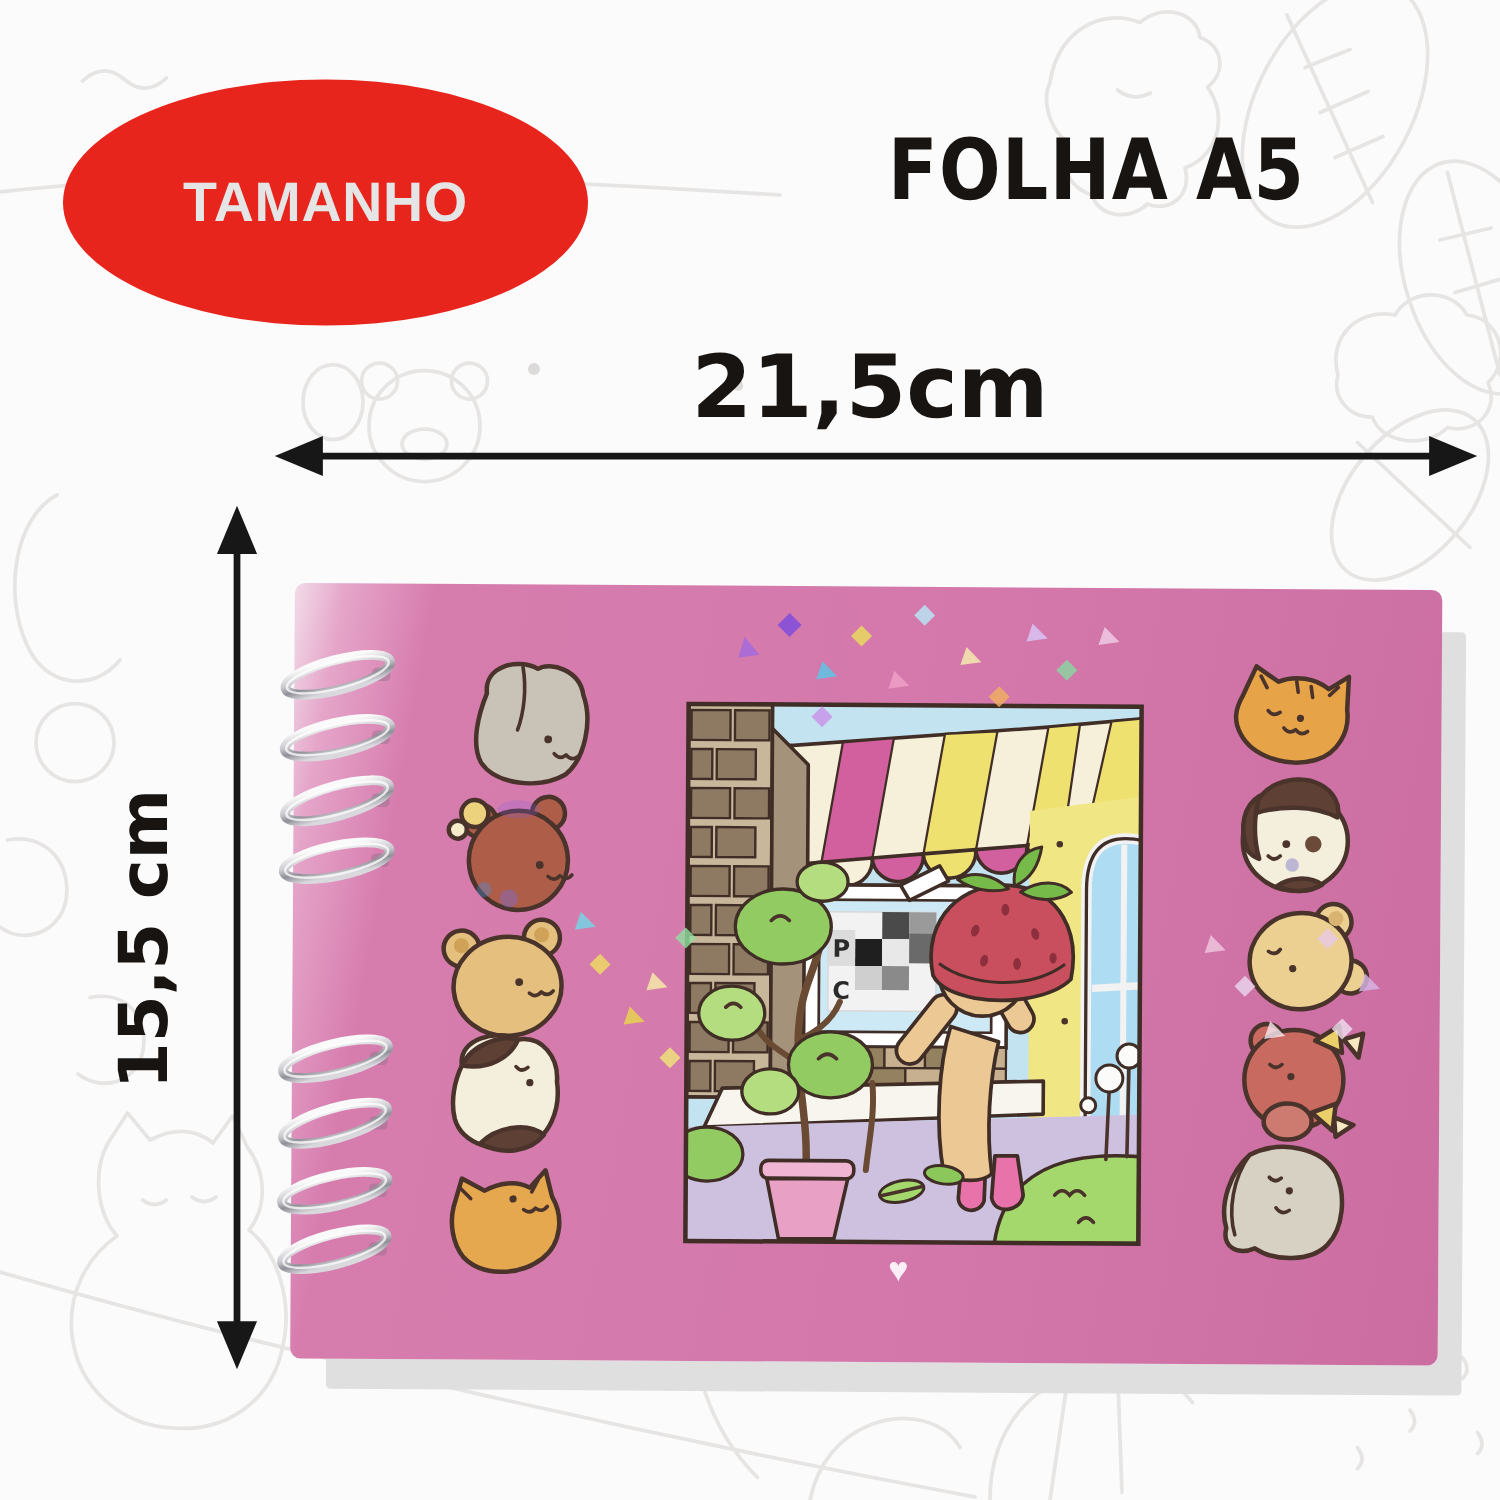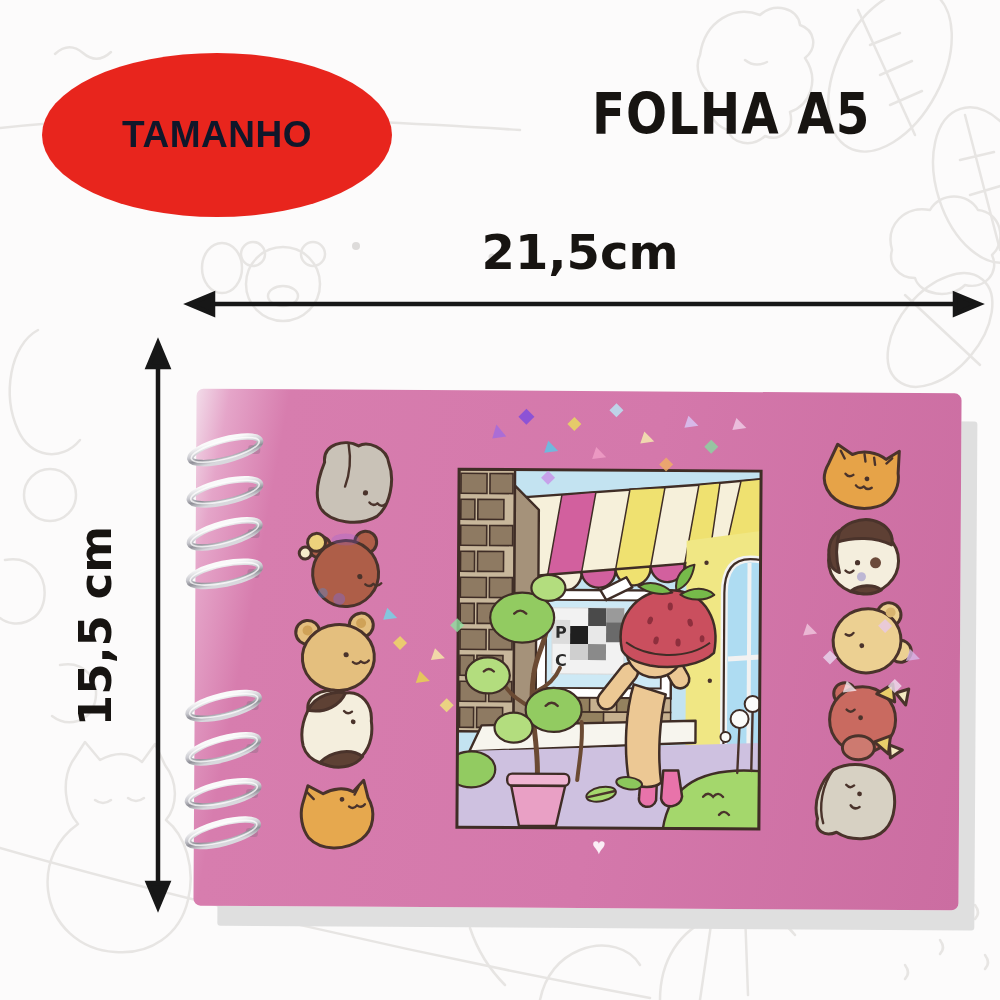--- a/index.html
+++ b/index.html
@@ -4,28 +4,28 @@
 <style>
   html,body{margin:0;padding:0;}
   .canvas{position:relative;width:1000px;height:1000px;background:#fcfbfb;overflow:hidden;
           font-family:"Liberation Sans",sans-serif;}
   .doodles{position:absolute;left:0;top:0;width:1000px;height:1000px;}
   .arrows{position:absolute;left:0;top:0;width:1000px;height:1000px;}
 
   .badge{position:absolute;left:42px;top:53px;width:350px;height:164px;border-radius:50%;
          background:#e8251d;display:flex;flex-direction:column;justify-content:center;
          align-items:center;gap:8px;}
-  .badge .l1,.badge .l2{color:#0f172a;font-weight:700;font-size:37px;letter-spacing:.5px;}
+  .badge .l1,.badge .l2{color:#e5e5e5;font-weight:700;font-size:37px;letter-spacing:.5px;}
 
   .folha{position:absolute;left:592px;top:82px;width:300px;color:#171411;
          font-family:"DejaVu Sans",sans-serif;font-weight:900;font-size:52px;
          letter-spacing:1px;transform:scaleX(.93) scaleY(1.08);transform-origin:left top;}
 
   .wlabel{position:absolute;left:430px;top:224px;width:300px;text-align:center;color:#171411;
-          font-family:"DejaVu Sans",sans-serif;font-weight:800;font-size:48px;}
+          font-family:"DejaVu Sans",sans-serif;font-weight:800;font-size:58px;}
   .hlabel{position:absolute;left:-20px;top:600px;width:230px;height:52px;text-align:center;
           color:#171411;font-family:"DejaVu Sans",sans-serif;font-weight:800;font-size:45px;
           transform:rotate(-90deg);}
 
   .notebook{position:absolute;left:195px;top:391px;width:765px;height:517px;border-radius:7px;
             transform:rotate(.35deg);
             background:linear-gradient(100deg,#f2dce9 0%,#e5a5c9 4%,#d77dae 11%,#d478ab 55%,#cb6da1 100%);
             box-shadow:20px 24px 0 -4px #dfdfdf;}
   .cover-art{position:absolute;left:0;top:0;width:765px;height:517px;overflow:visible;}
   .heart{position:absolute;left:382px;top:442px;width:46px;text-align:center;

